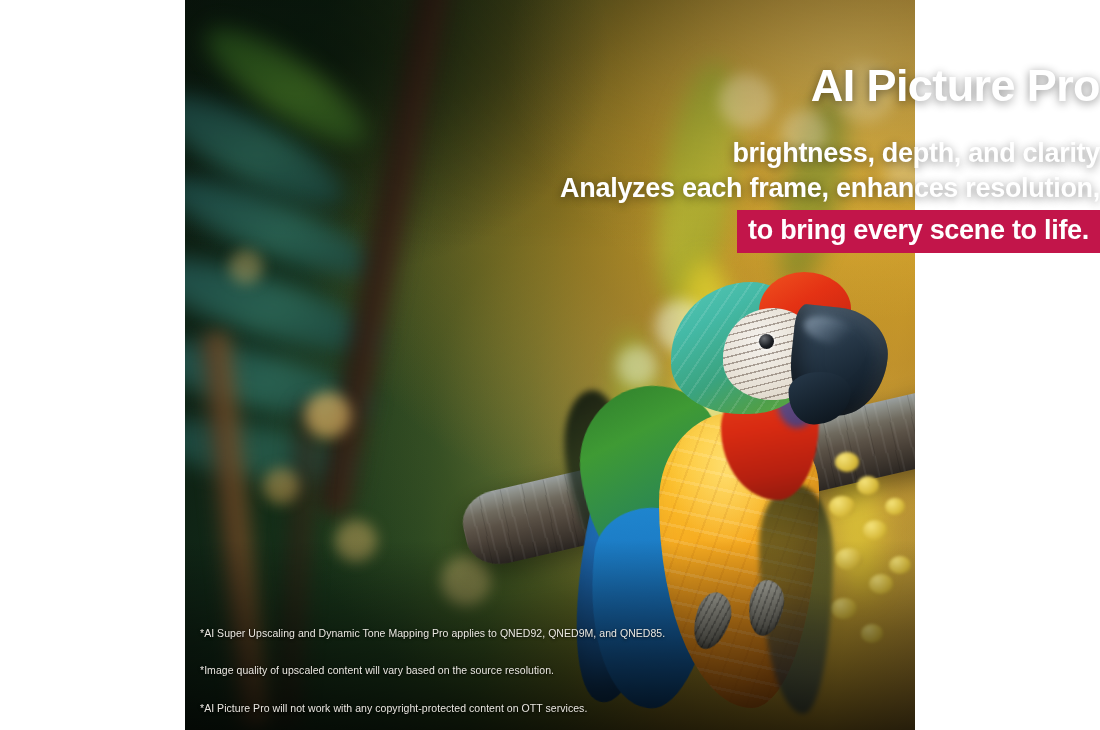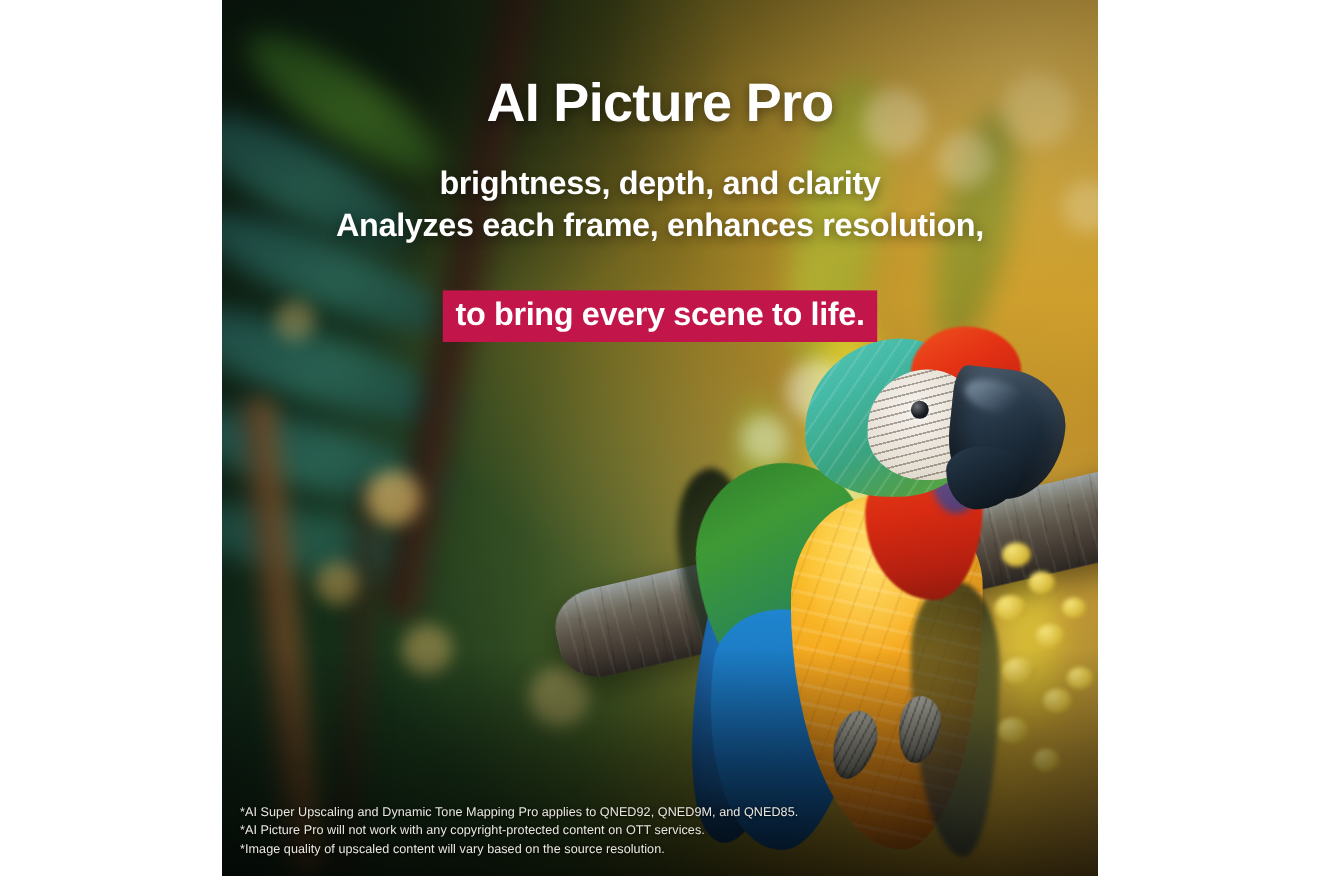--- a/index.html
+++ b/index.html
@@ -257,21 +257,21 @@
   }
   .vignette-top {
     position:absolute; left:0; right:0; top:0; height:250px;
     background:linear-gradient(180deg, rgba(0,0,0,.30) 0%, rgba(0,0,0,.12) 55%, rgba(0,0,0,0) 100%);
     pointer-events:none;
   }
 
   
   .copy {
     position:absolute; left:0; right:0; top:62px;
-    text-align:center;
+    text-align:right;
     color:#ffffff;
     text-shadow:0 2px 10px rgba(0,0,0,.45);
   }
   .headline {
     font-size:45px;
     font-weight:bold;
     letter-spacing:-0.6px;
     line-height:1.06;
   }
   .subcopy {
@@ -281,34 +281,33 @@
     line-height:1.30;
     letter-spacing:-0.3px;
   }
   .sub-line { display:block; }
   .hl-wrap { display:block; margin-top:4px; }
   .hl {
     display:inline-block;
     background:#c2154a;
     padding:3px 11px 5px 11px;
     text-shadow:none;
-    margin-top:32px;
   }
 
   .fineprint {
     position:absolute;
     left:200px; bottom:14px;
     color:#e9e6e0;
     font-size:10.5px;
     line-height:15.5px;
     letter-spacing:.05px;
     text-shadow:0 1px 3px rgba(0,0,0,.8);
     white-space:nowrap;
   }
-  .fp-line { display:block; }
+  .fp-line { display:block;margin-top:22px; }
 </style>
 </head>
 <body>
 
 <div id="root">
 
   <div class="photo-panel">
 
     <div class="layer bg-base"></div>
     <div class="layer bg-haze"></div>
@@ -404,17 +403,17 @@
       <span class="sub-line">brightness, depth, and clarity</span>
       <span class="sub-line">Analyzes each frame, enhances resolution,</span>
       <span class="hl-wrap">
         <span class="hl">to bring every scene to life.</span>
       </span>
     </div>
   </div>
 
   <div class="fineprint">
     <span class="fp-line">*AI Super Upscaling and Dynamic Tone Mapping Pro applies to QNED92, QNED9M, and QNED85.</span>
+    <span class="fp-line">*Image quality of upscaled content will vary based on the source resolution.</span>
     <span class="fp-line">*AI Picture Pro will not work with any copyright-protected content on OTT services.</span>
-    <span class="fp-line">*Image quality of upscaled content will vary based on the source resolution.</span>
   </div>
 
 </div>
 
 </body></html>

